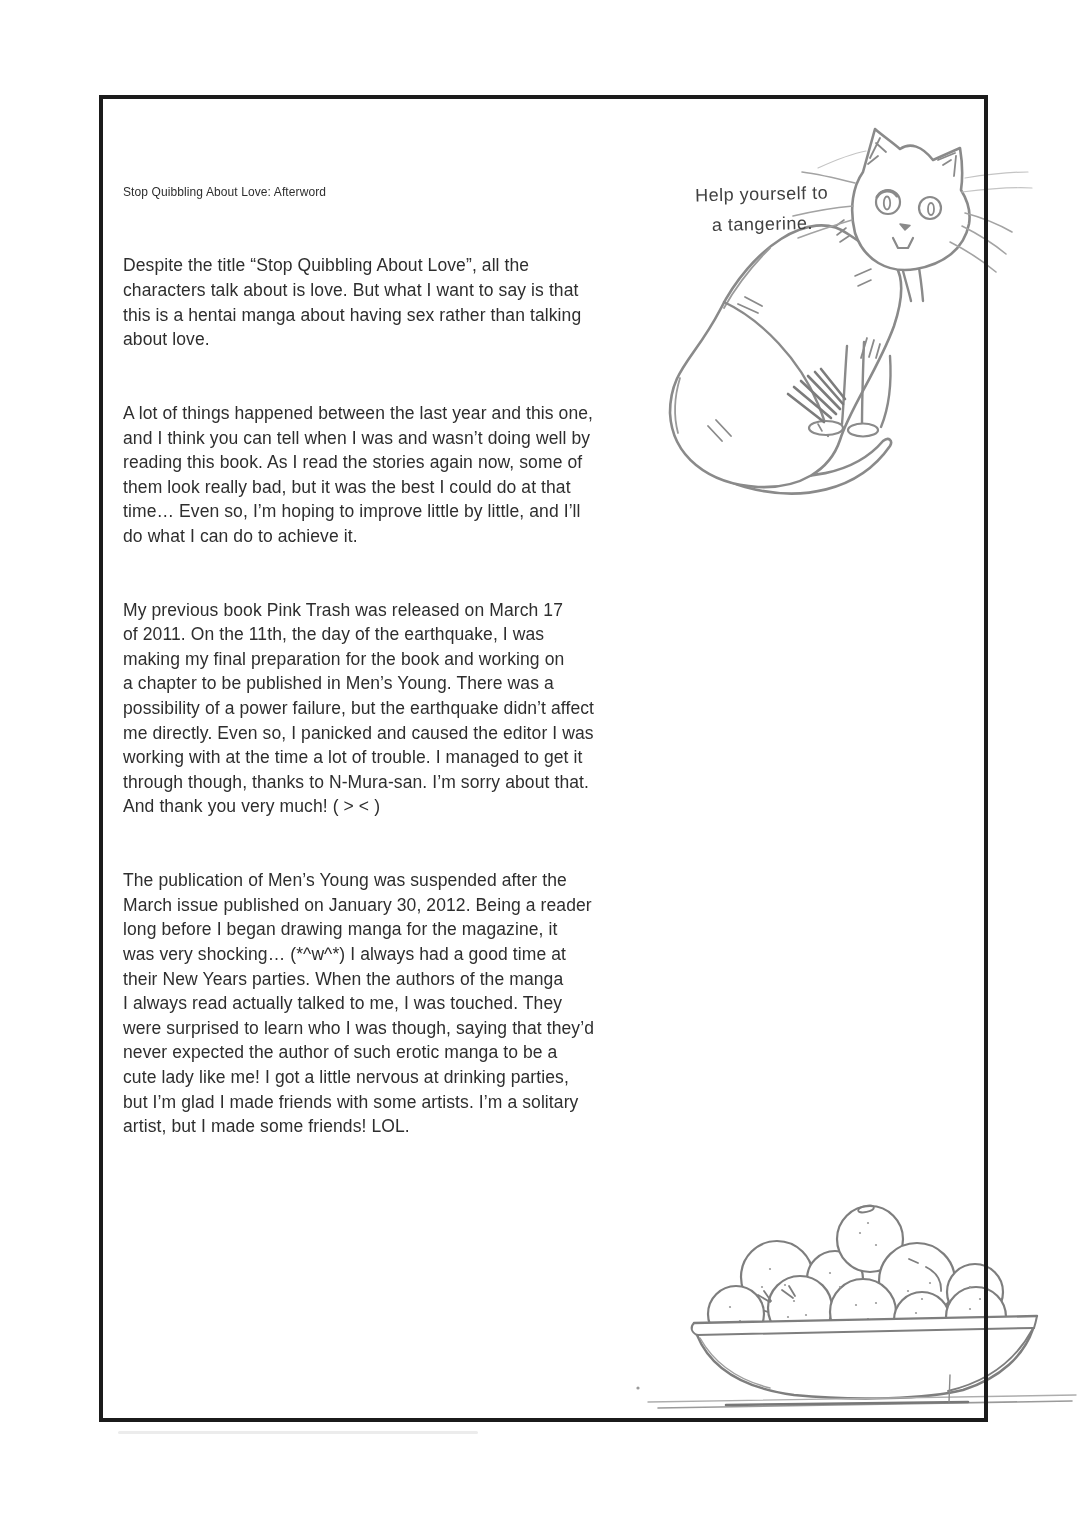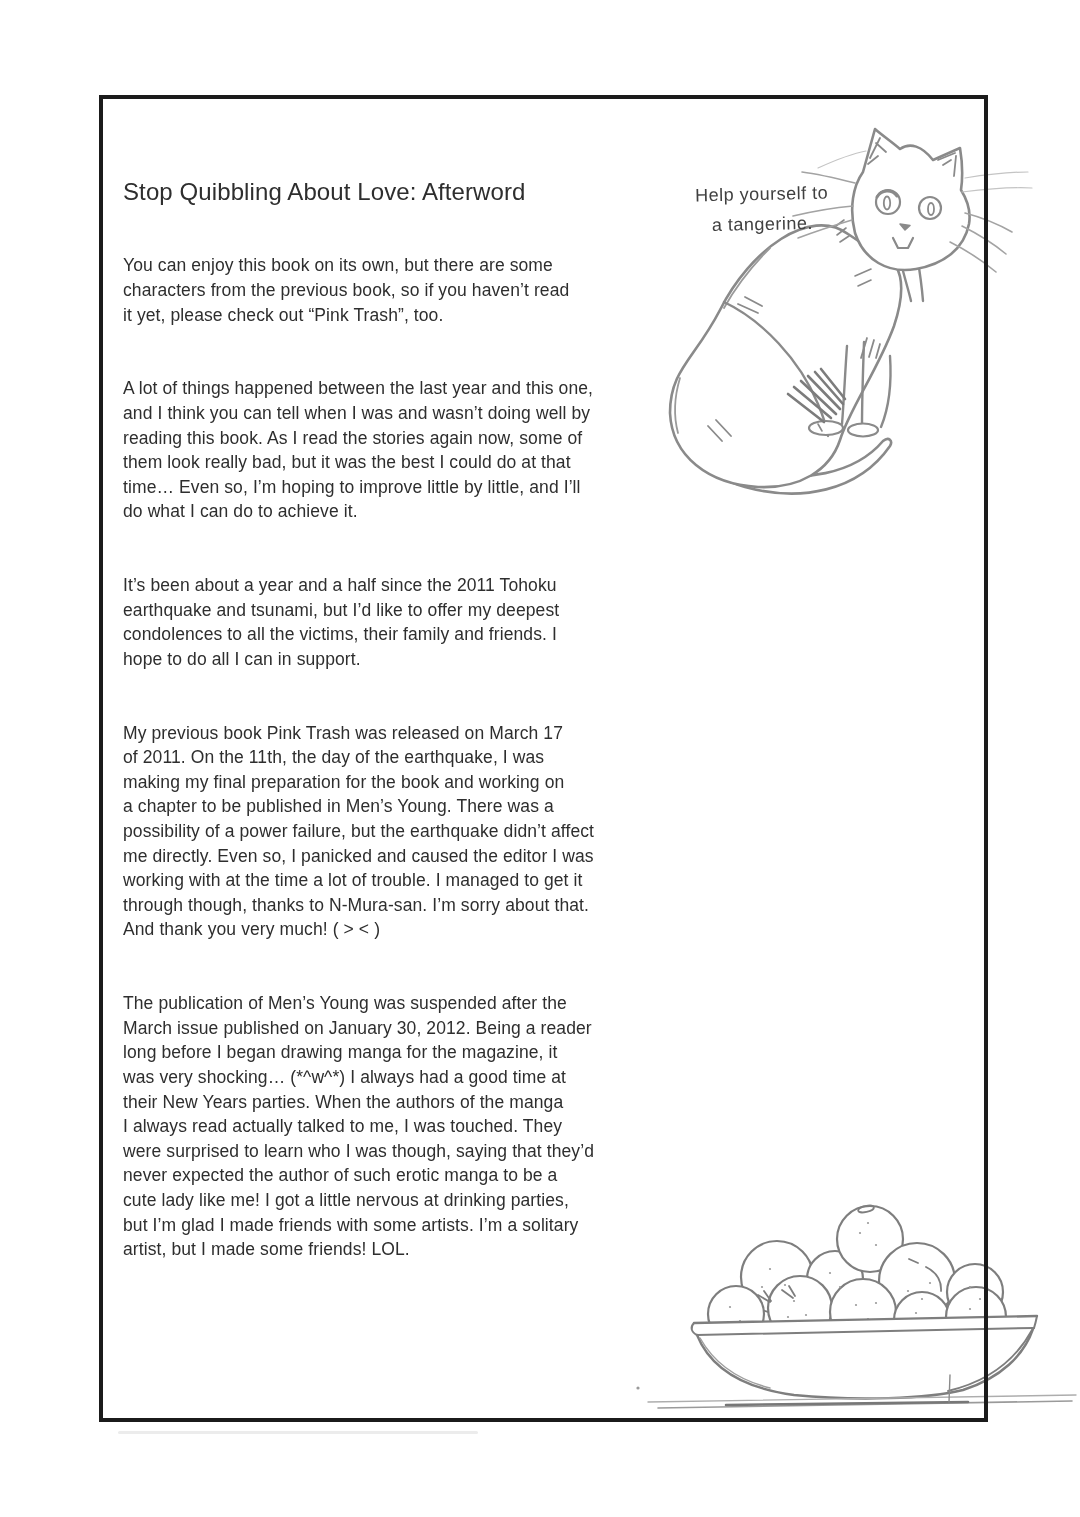--- a/index.html
+++ b/index.html
@@ -23,21 +23,21 @@
     left:123px;top:155px;width:560px;
     z-index:2;
     color:#2e2e2e;
     font-size:17.5px;
     line-height:24.6px;
     letter-spacing:0.1px;
     white-space:pre-line;
   }
   .text-block h1{
     margin:0 0 24.6px 0;
-    font-size:24px;
+    font-size:12px;
     font-weight:400;
   }
   .text-block p{margin:0 0 24.6px 0;}
   .text-block p:last-child{margin-bottom:0;}
   .ital{font-style:italic;}
   .cat-note{
     position:absolute;
     left:682px;top:179px;width:160px;
     z-index:3;
     color:#404040;
@@ -202,33 +202,30 @@
       <path stroke="#8a8a8a" stroke-width="1.4" d="M320,180 L319,207"></path>
       <circle fill="#9a9a9a" stroke="none" cx="8" cy="193" r="1.6"></circle>
     </g>
   </svg>
 
   <div class="cat-note">Help yourself to
 a tangerine.</div>
 
   <div class="text-block">
     <h1>Stop Quibbling About Love: Afterword</h1>
-    <p>You can enjoy this book on its own, but there are some
-characters from the previous book, so if you haven’t read
-it yet, please check out “Pink Trash”, too.</p>
+    <p>Despite the title “Stop Quibbling About Love”, all the
+characters talk about is love. But what I want to say is that
+this is a hentai manga about having sex rather than talking
+about love.</p>
     <p>A lot of things happened between the last year and this one,
 and I think you can tell when I was and wasn’t doing well by
 reading this book. As I read the stories again now, some of
 them look really bad, but it was the best I could do at that
 time… Even so, I’m hoping to improve little by little, and I’ll
 do what I can do to achieve it.</p>
-    <p>It’s been about a year and a half since the 2011 Tohoku
-earthquake and tsunami, but I’d like to offer my deepest
-condolences to all the victims, their family and friends. I
-hope to do all I can in support.</p>
     <p>My previous book Pink Trash was released on March 17
 of 2011. On the 11th, the day of the earthquake, I was
 making my final preparation for the book and working on
 a chapter to be published in Men’s Young. There was a
 possibility of a power failure, but the earthquake didn’t affect
 me directly. Even so, I panicked and caused the editor I was
 working with at the time a lot of trouble. I managed to get it
 through though, thanks to N-Mura-san. I’m sorry about that.
 And thank you very much! ( &gt; &lt; )</p>
     <p>The publication of Men’s Young was suspended after the

